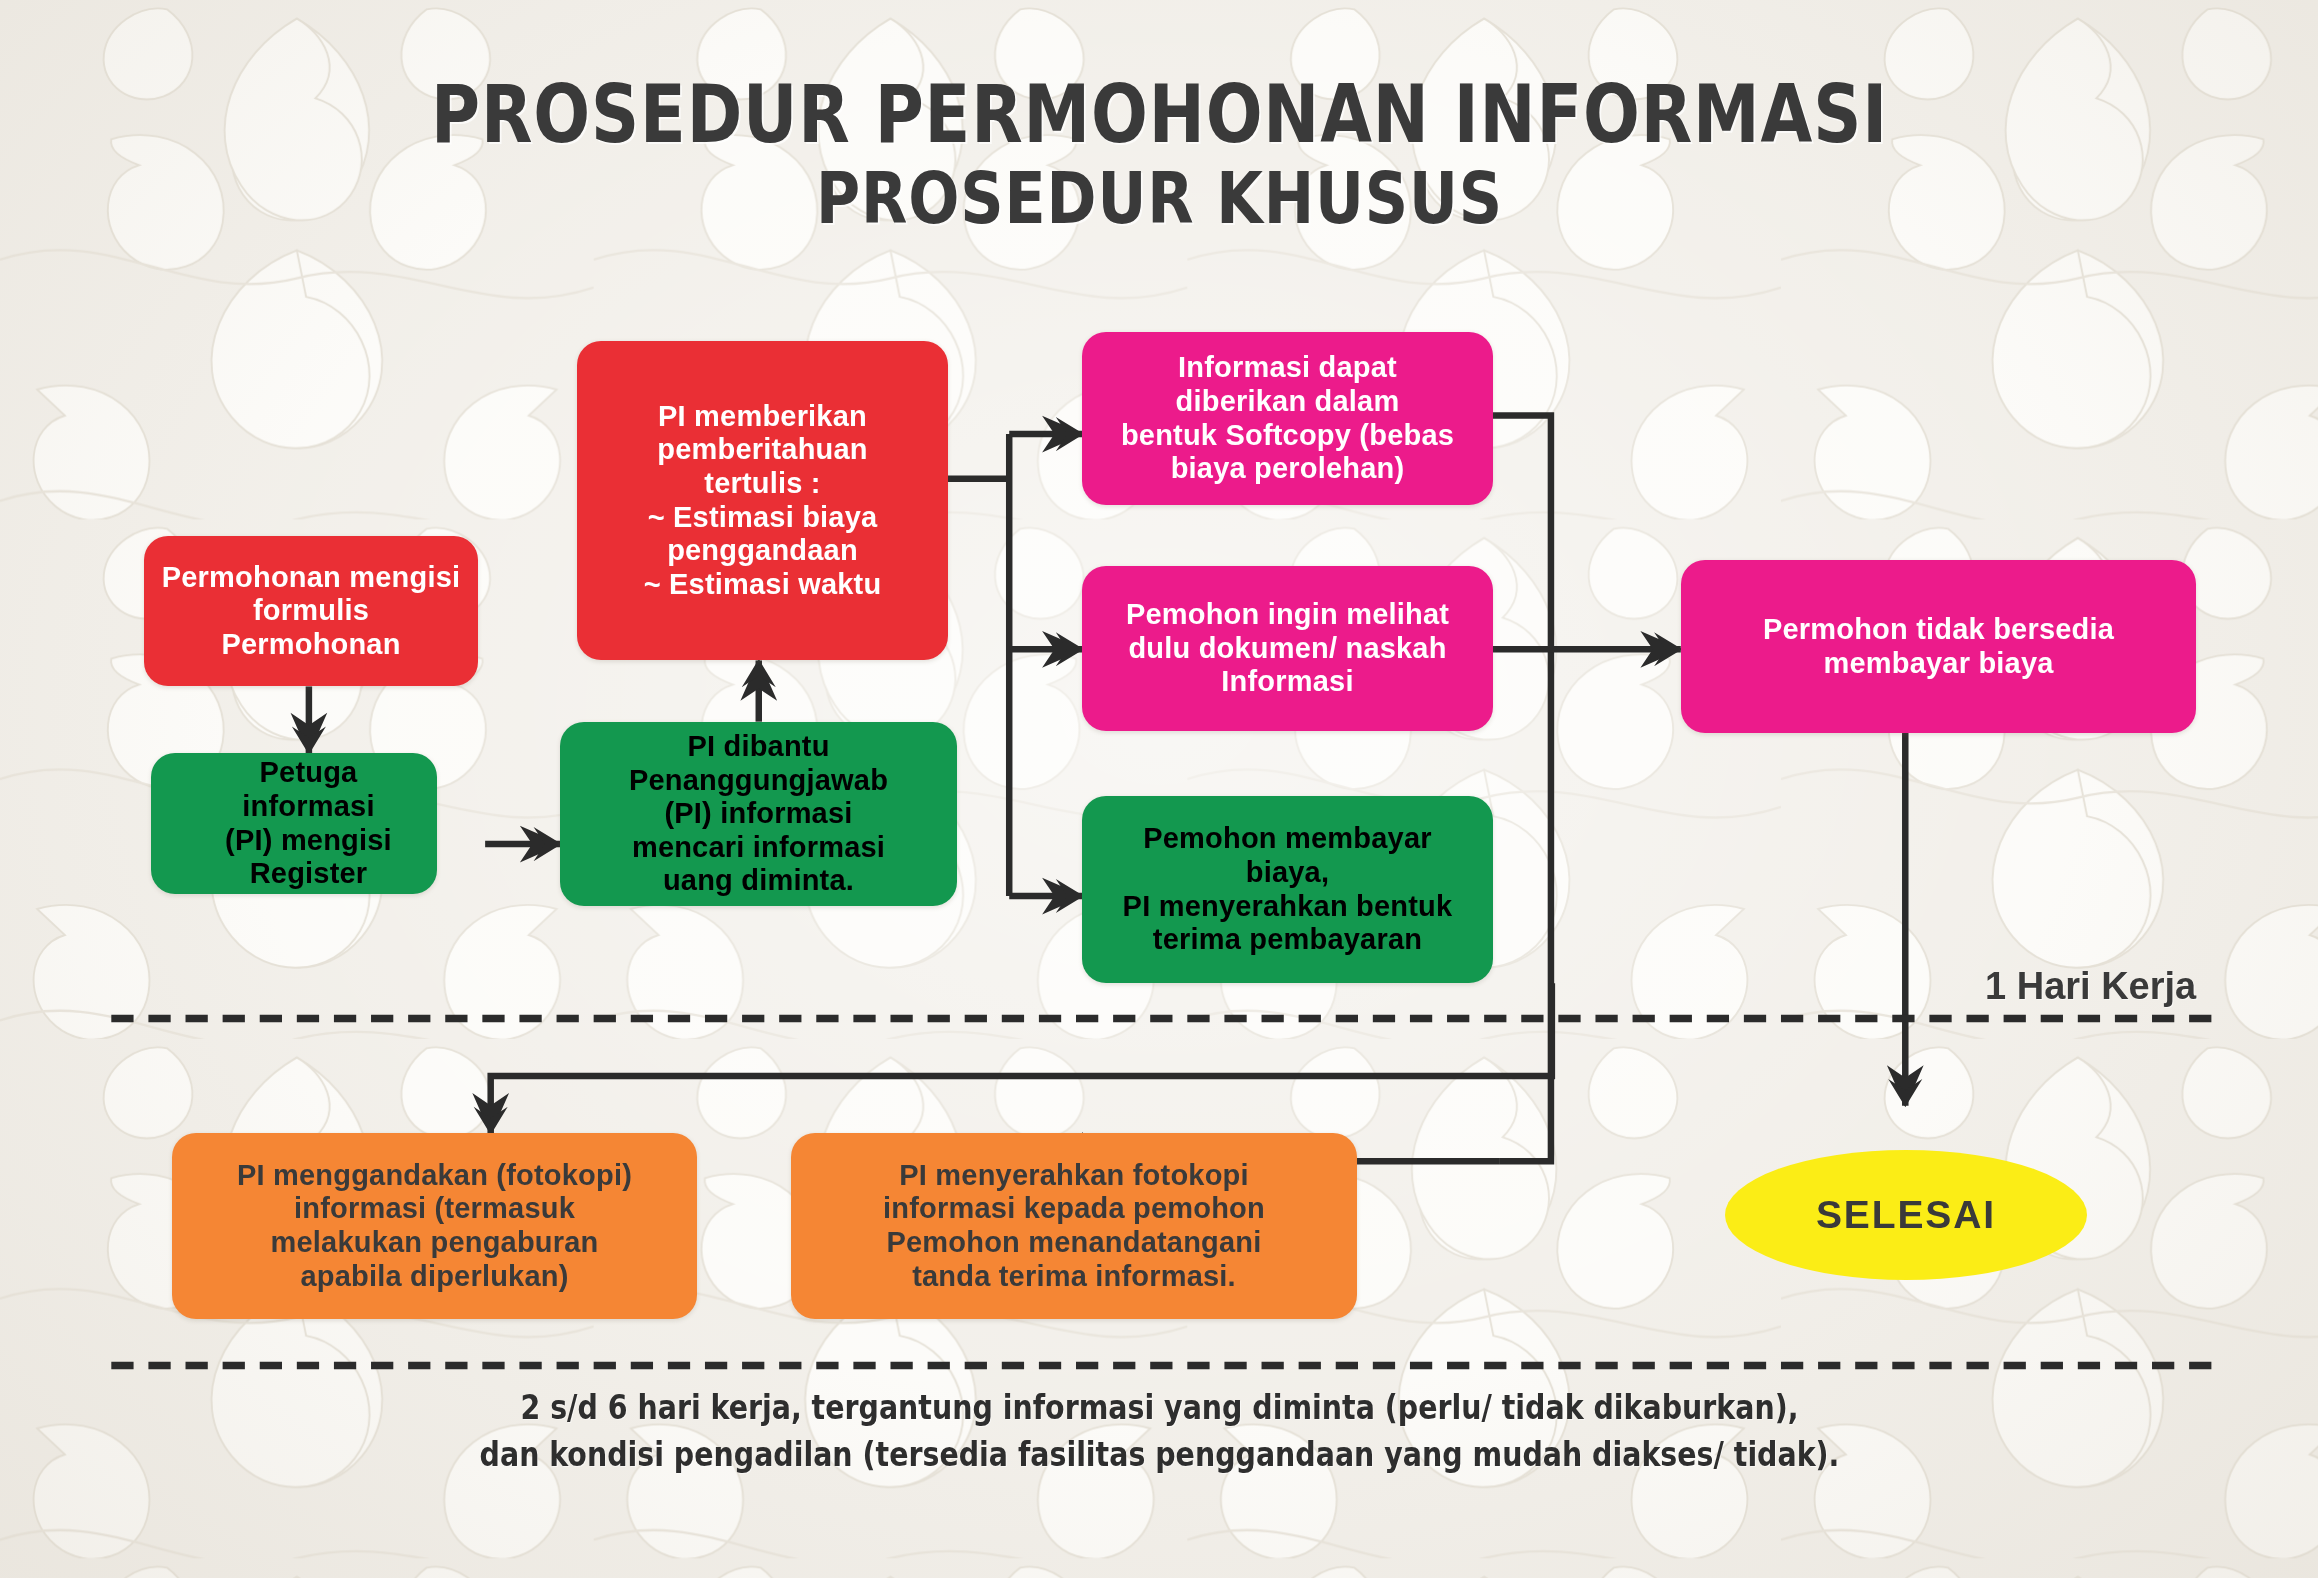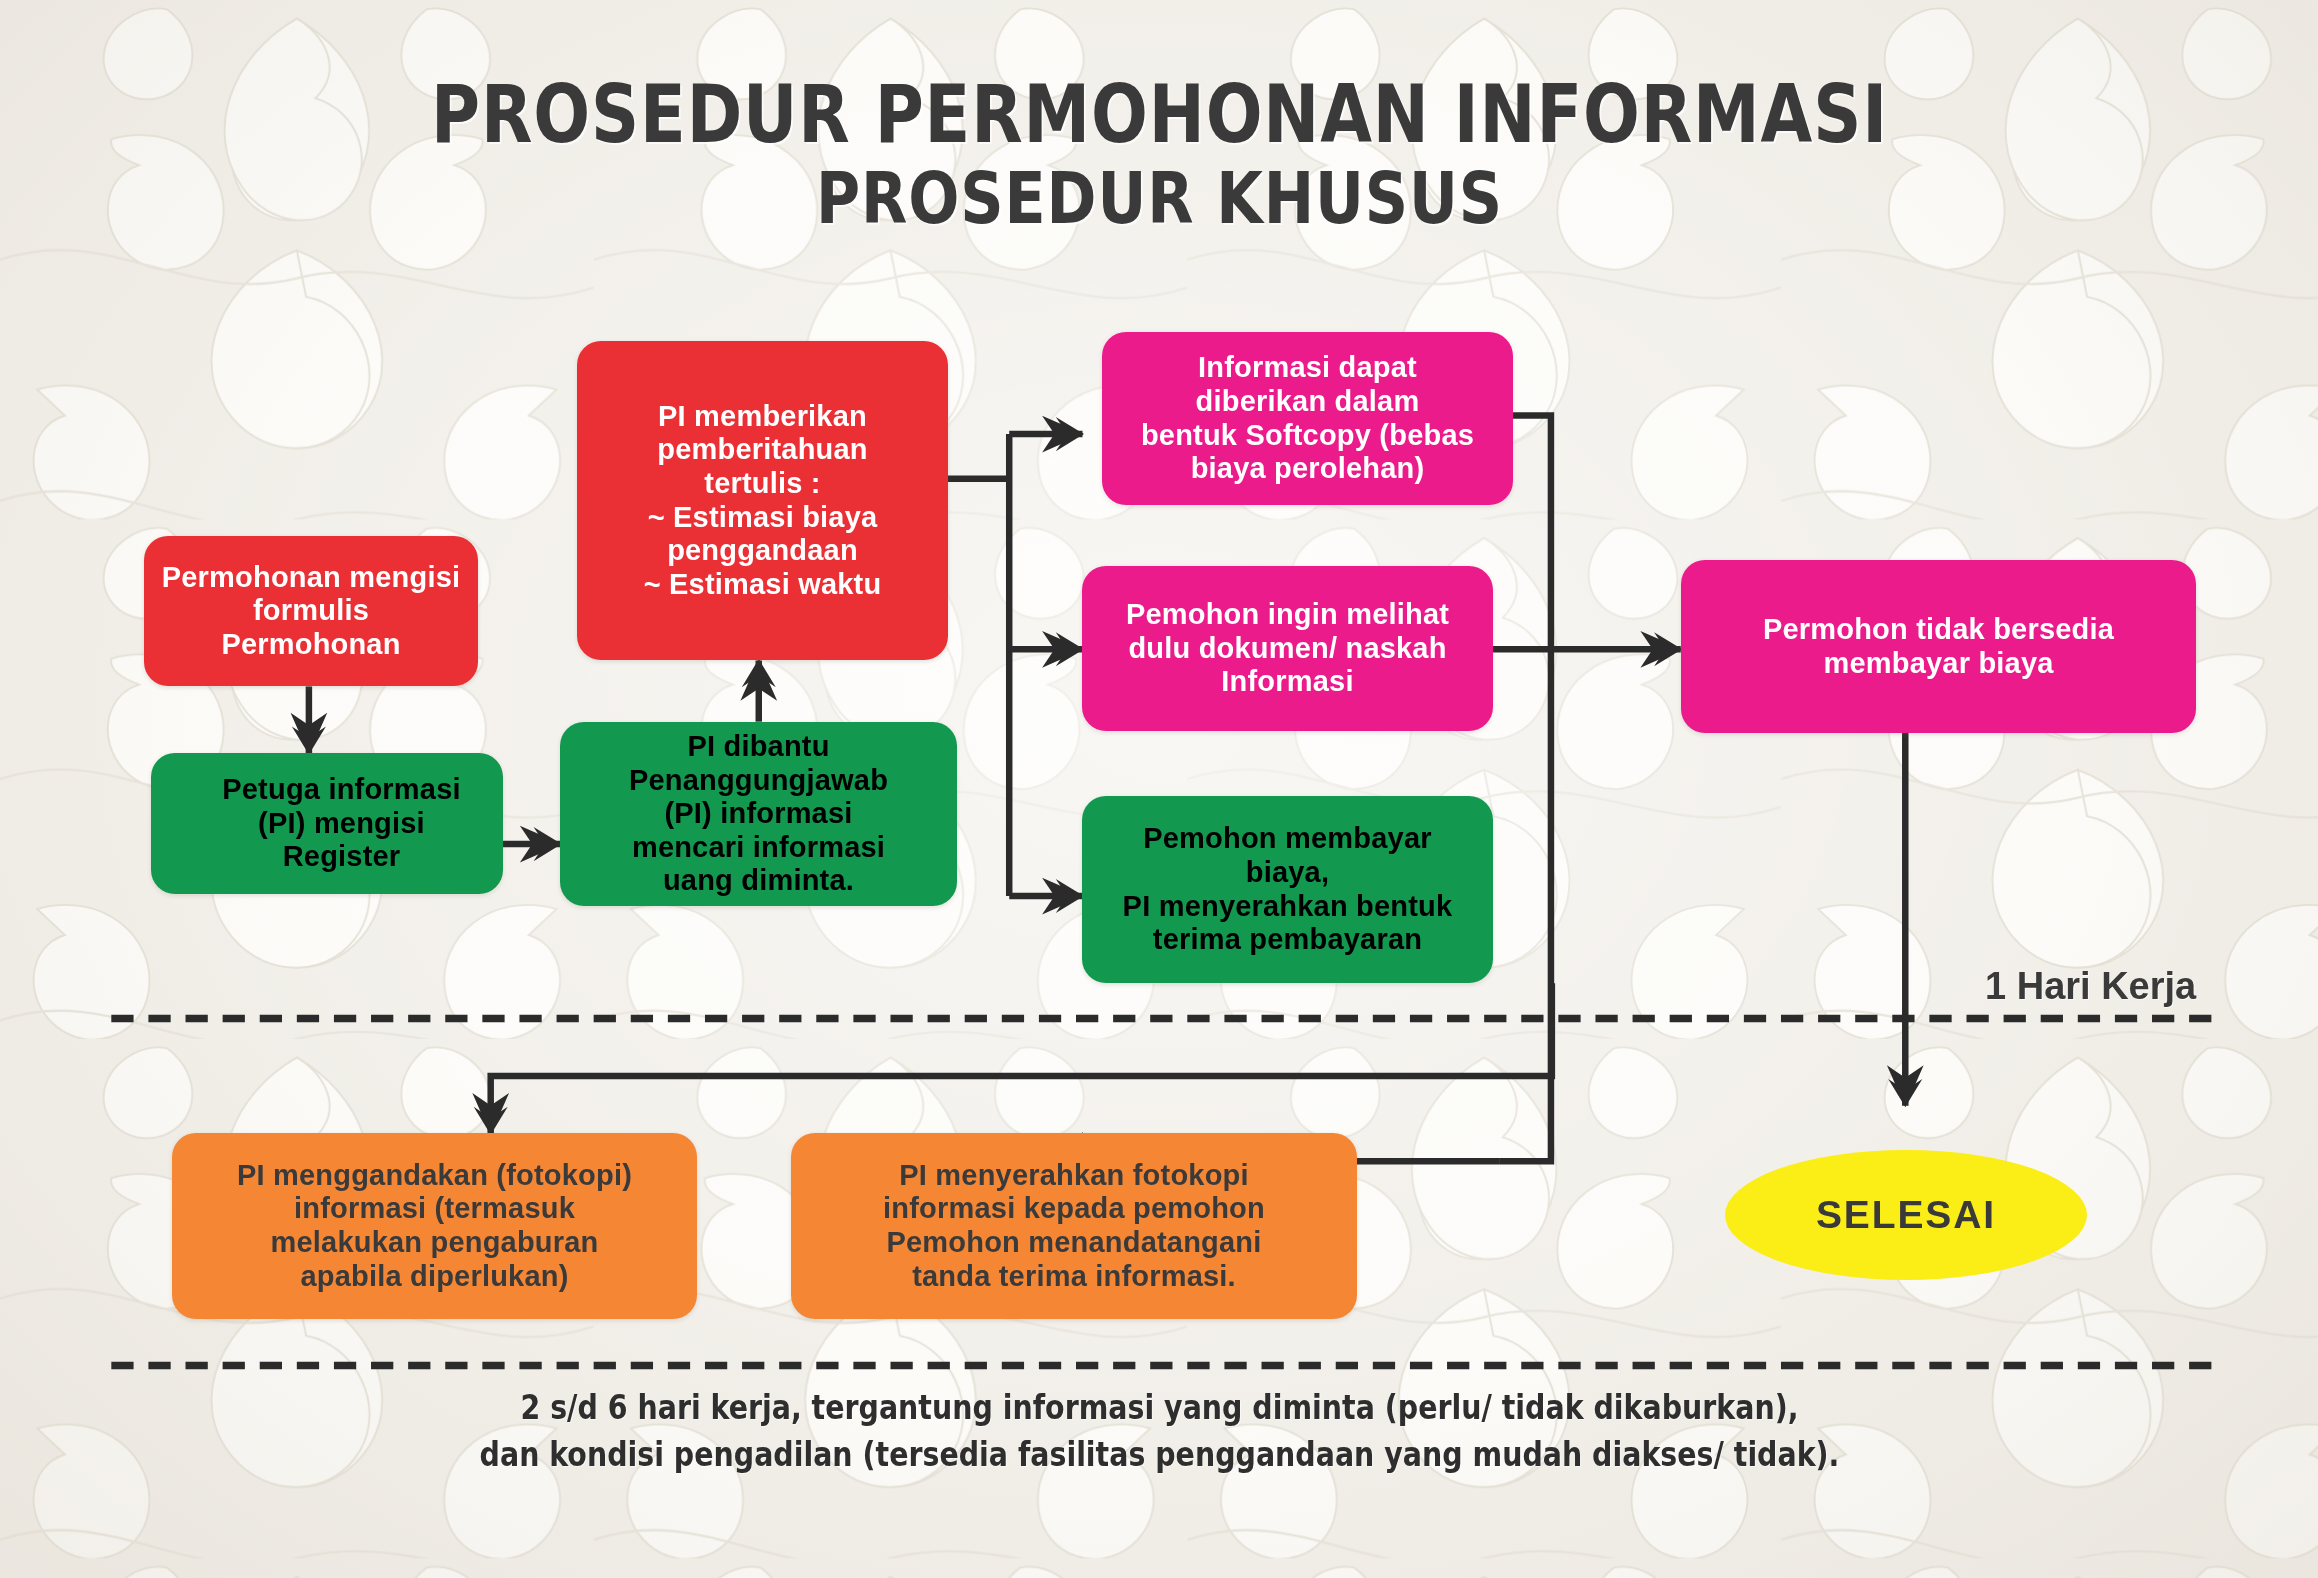--- a/index.html
+++ b/index.html
@@ -207,21 +207,21 @@
   </svg>
 
   <div id="nodes">
 
     <div class="node red" style="left:144px; top:536px; width:334px; height:150px; font-size:29px;">
       <span>Permohonan mengisi
 formulis
 Permohonan</span>
     </div>
 
-    <div class="node green" style="left:151px; top:753px; width:352px; height:141px; font-size:29px;padding-left:44px;">
+    <div class="node green" style="left:151px; top:753px; width:286px; height:141px; font-size:29px;padding-left:44px;">
       <span>Petuga informasi
 (PI) mengisi
 Register</span>
     </div>
 
     <div class="node green" style="left:560px; top:722px; width:397px; height:184px; font-size:29px;">
       <span>PI dibantu
 Penanggungjawab
 (PI) informasi
 mencari informasi
@@ -230,21 +230,21 @@
 
     <div class="node red" style="left:577px; top:341px; width:371px; height:319px; font-size:29px;">
       <span>PI memberikan
 pemberitahuan
 tertulis :
 ~ Estimasi biaya
 penggandaan
 ~ Estimasi waktu</span>
     </div>
 
-    <div class="node pink" style="left:1082px; top:332px; width:411px; height:173px; font-size:29px;margin-left:20px;">
+    <div class="node pink" style="left:1082px; top:332px; width:411px; height:173px; font-size:29px;">
       <span>Informasi dapat
 diberikan dalam
 bentuk Softcopy (bebas
 biaya perolehan)</span>
     </div>
 
     <div class="node pink" style="left:1082px; top:566px; width:411px; height:165px; font-size:29px;">
       <span>Pemohon ingin melihat
 dulu dokumen/ naskah
 Informasi</span>

